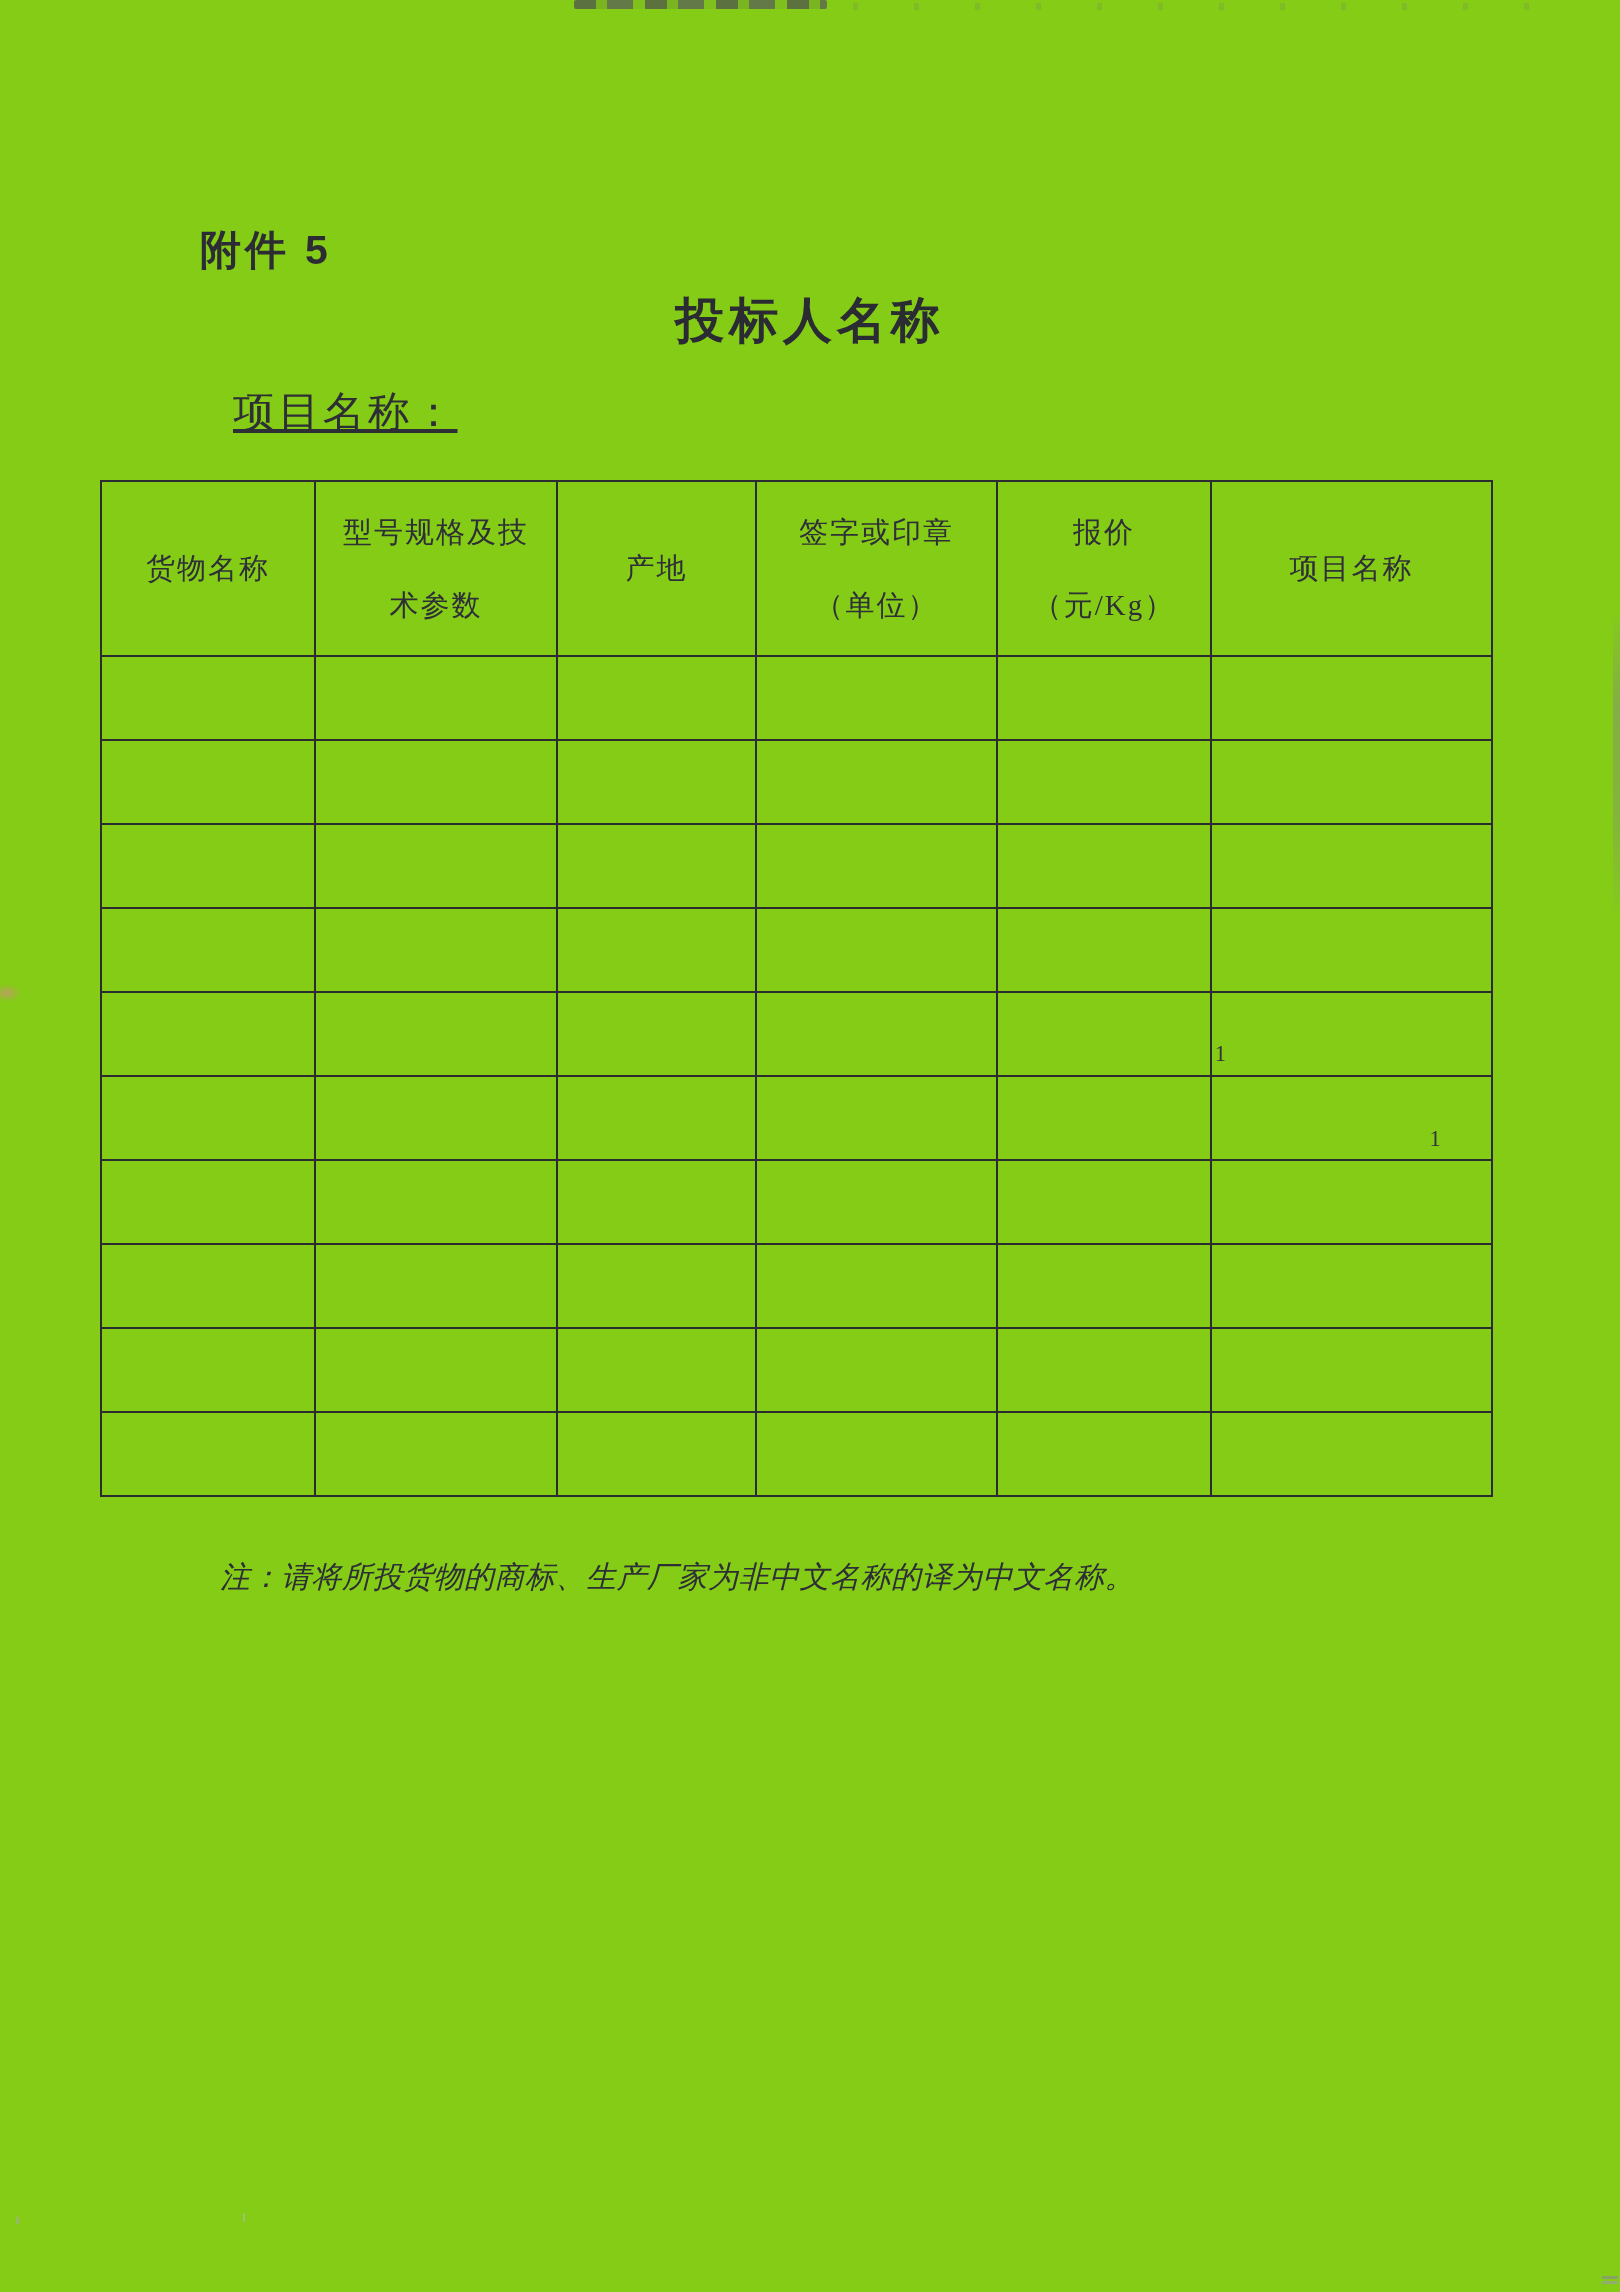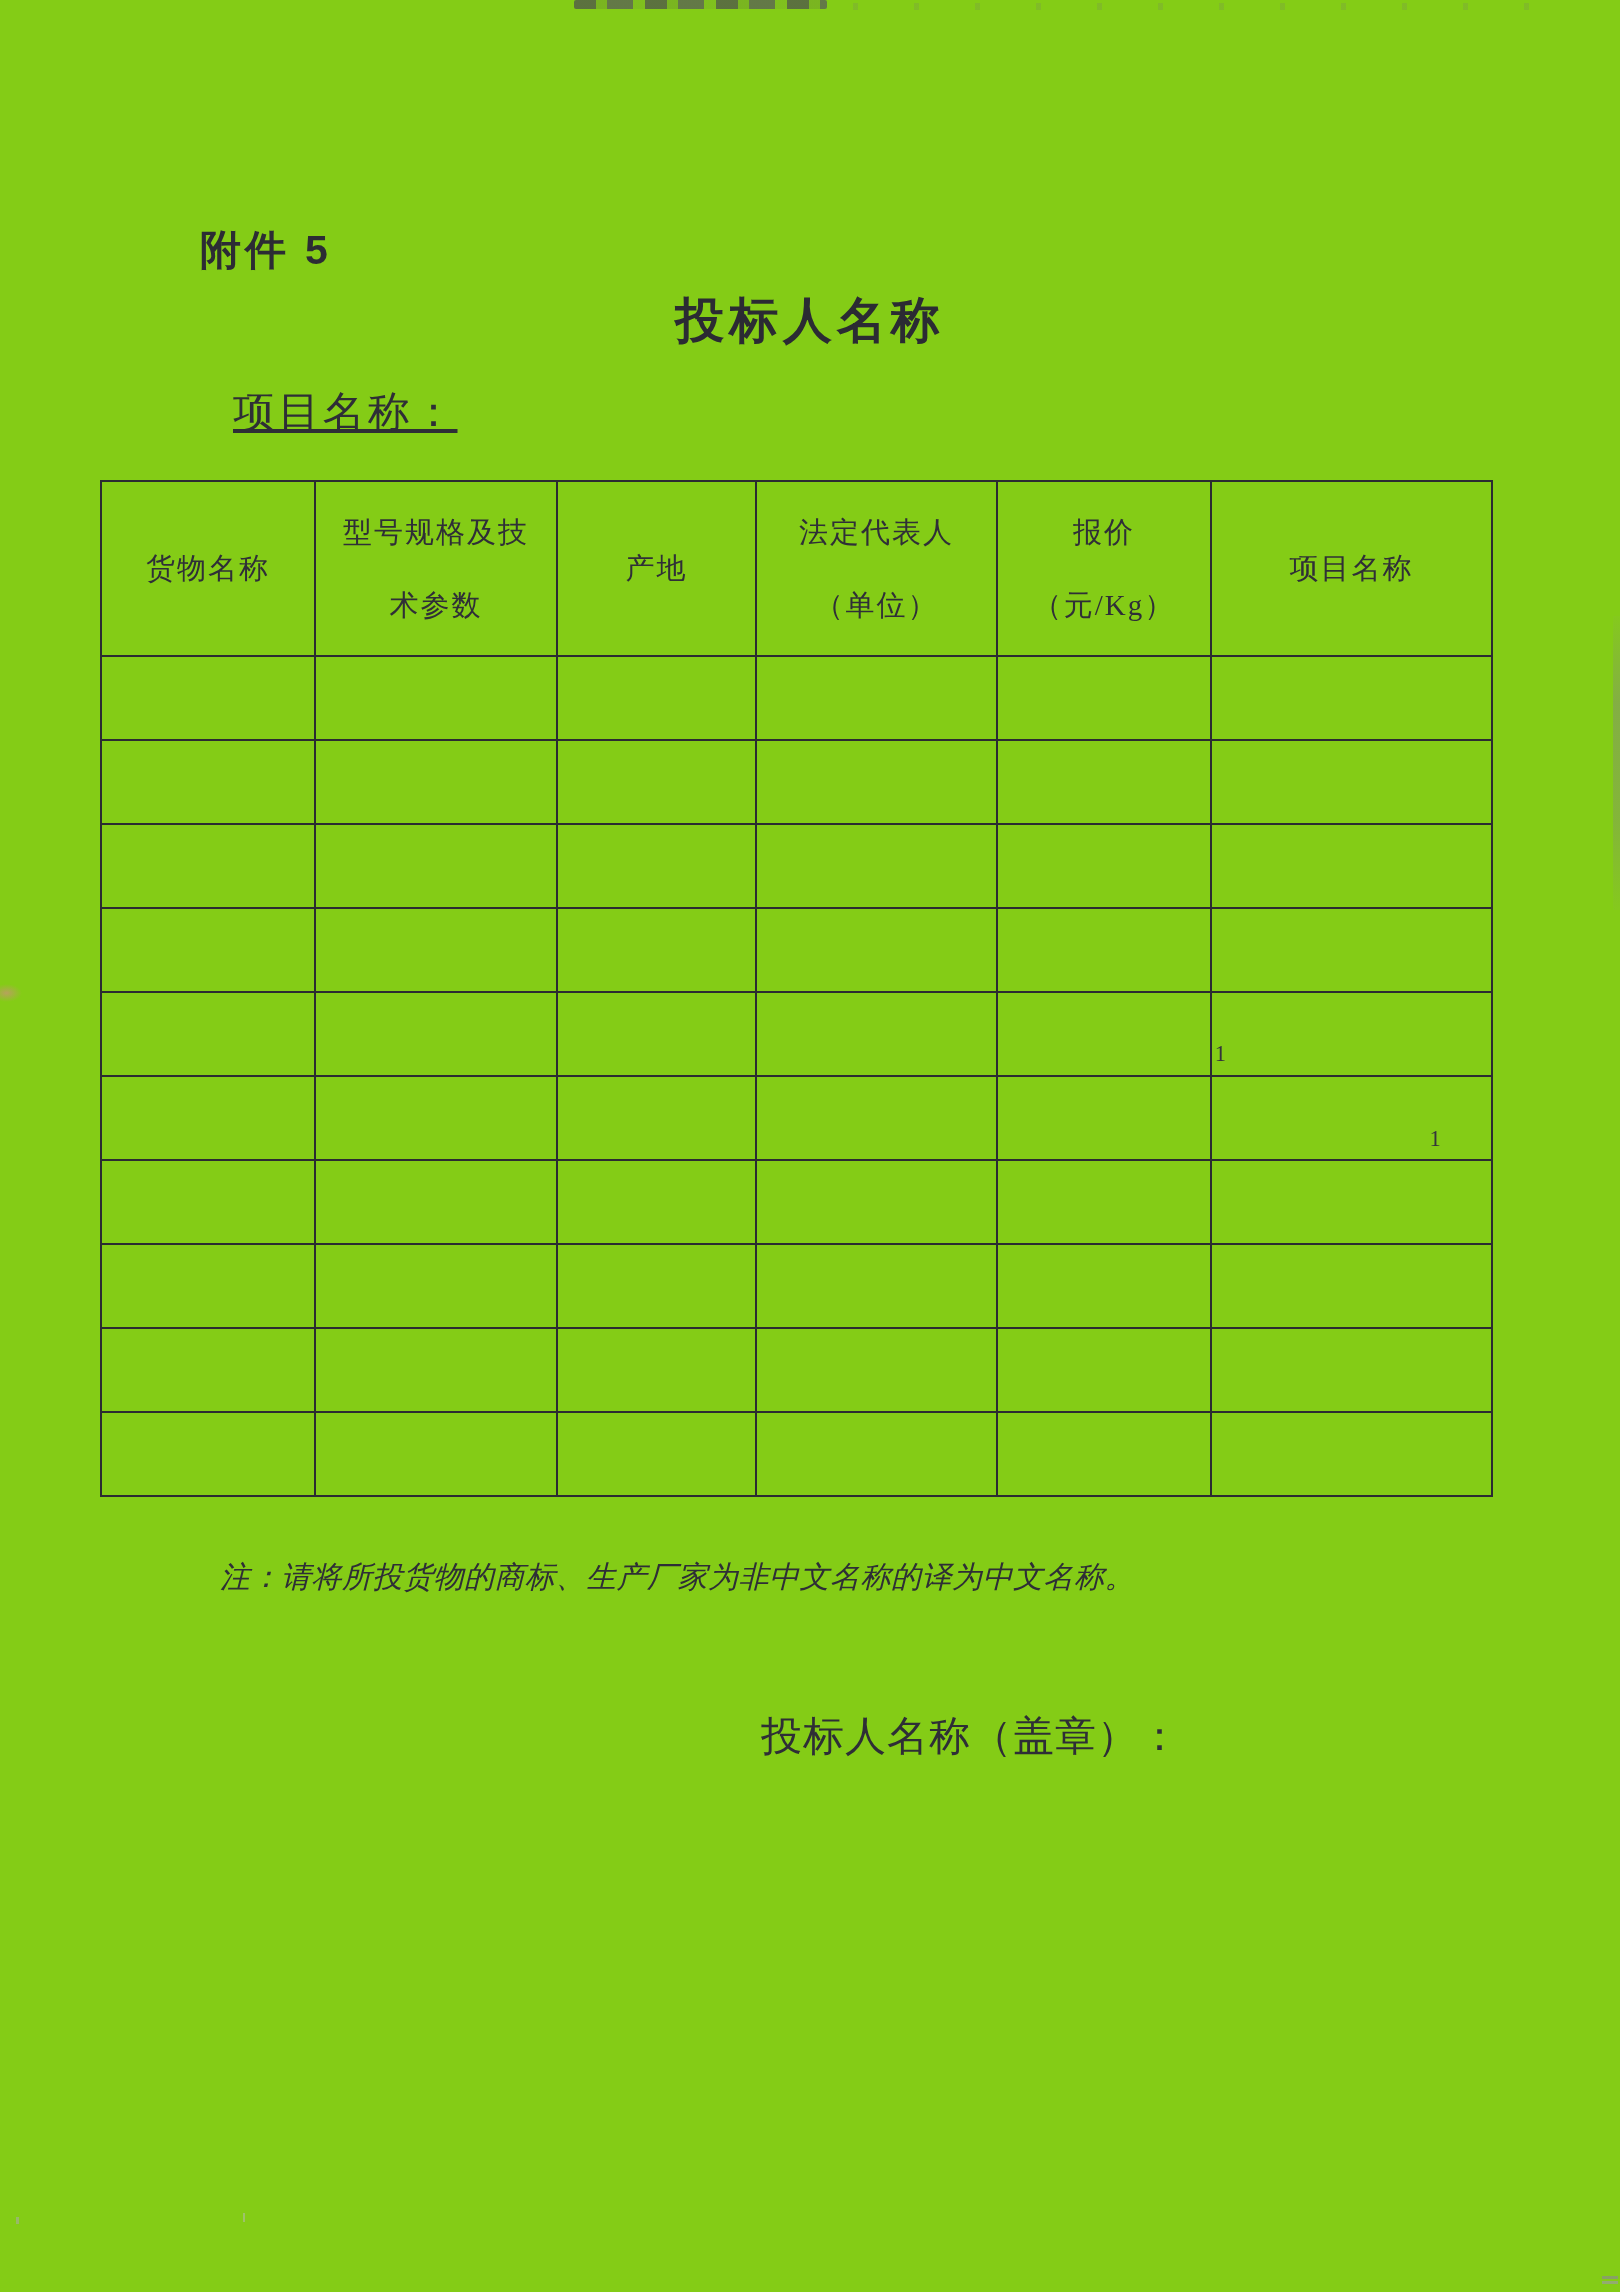--- a/index.html
+++ b/index.html
@@ -126,21 +126,21 @@
                 <div class="th-line">术参数</div>
               </div>
             </th>
             <th>
               <div class="th-content">
                 <div class="th-line">产地</div>
               </div>
             </th>
             <th>
               <div class="th-content">
-                <div class="th-line">法定代表人</div>
+                <div class="th-line">签字或印章</div>
                 <div class="th-line">（单位）</div>
               </div>
             </th>
             <th>
               <div class="th-content">
                 <div class="th-line">报价</div>
                 <div class="th-line">（元/Kg）</div>
               </div>
             </th>
             <th>
@@ -233,16 +233,15 @@
             <td></td>
             <td></td>
             <td></td>
             <td></td>
           </tr>
         </tbody>
       </table>
   </div>
 
   <div class="note-line">注：请将所投货物的商标、生产厂家为非中文名称的译为中文名称。</div>
-  <div class="bidder-line">投标人名称（盖章）：</div>
 
 </div>
 
 
 </body></html>

